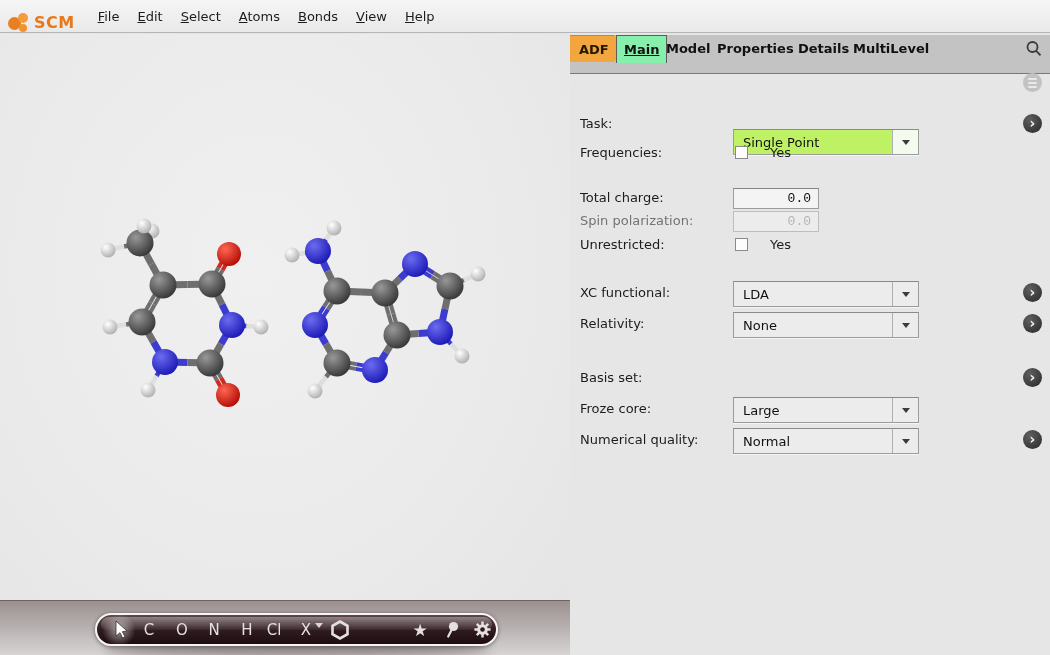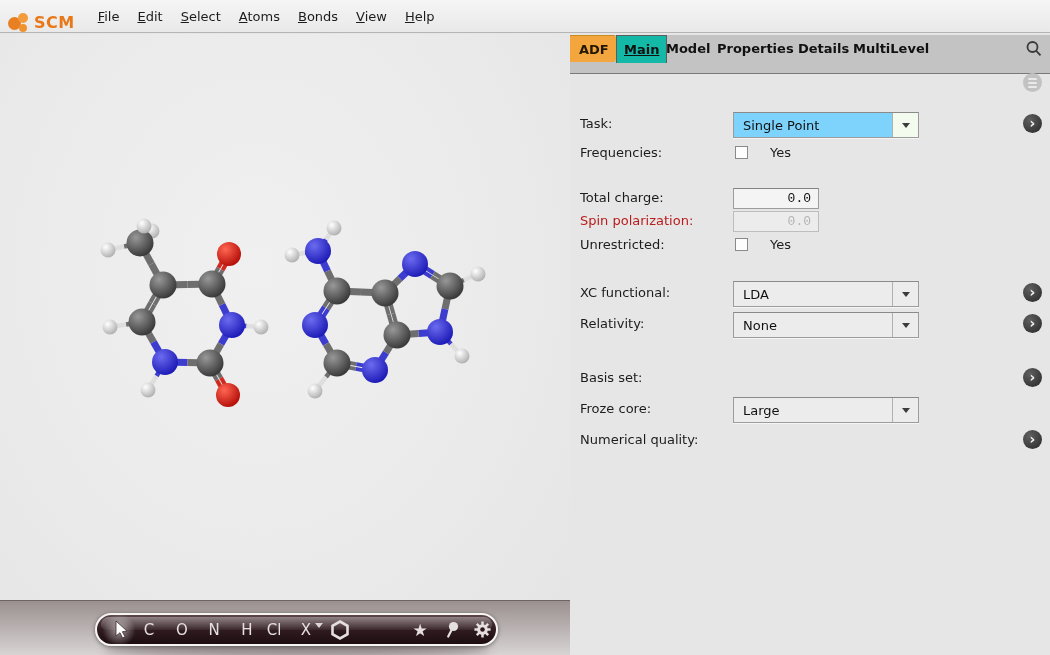--- a/index.html
+++ b/index.html
@@ -56,41 +56,41 @@
   #panel { position:absolute; left:570px; top:33px; width:480px; height:622px; background:#e6e6e6; }
   #tabbar { position:absolute; left:0; top:2px; width:480px; height:39px;
             background:#c3c3c3; border-bottom:1px solid #787878; }
   #adf-badge { position:absolute; left:0; top:0; height:27px; width:56px;
                background:#f2a63d; border-top:1px solid #c98a22;
                clip-path:polygon(0 0, calc(100% - 12px) 0, 100% 50%, calc(100% - 12px) 100%, 0 100%);
                display:flex; align-items:center; padding-left:9px;
                font-weight:bold; font-size:13px; color:#241800; }
   .tab { position:absolute; top:0; height:27px; display:flex; align-items:center;
          font-weight:bold; font-size:13px; color:#111; padding:0 7px; cursor:default; }
-  .tab.active { background:#14b8a6; border:1px solid #5c5c5c; border-bottom:none; height:28px; z-index:2;text-decoration:underline; }
+  .tab.active { background:#86efac; border:1px solid #5c5c5c; border-bottom:none; height:28px; z-index:2;text-decoration:underline; }
   #tab-0{left:46px;} #tab-1{left:89px;} #tab-2{left:140px;} #tab-3{left:221px;} #tab-4{left:276px;}
   #search-btn { position:absolute; right:6px; top:4px; width:20px; height:20px; cursor:pointer; }
 
   
   .go-circle { position:absolute; left:453px; width:19px; height:19px; border-radius:50%;
                background:radial-gradient(circle at 35% 30%, #5f5f5f, #353535 75%);
                display:flex; align-items:center; justify-content:center; cursor:pointer; }
   .go-circle .chev { color:#f2f2f2; font-size:14px; font-weight:bold; line-height:1; margin-top:-2px; }
   #menu-circle { position:absolute; left:453px; top:40px; width:19px; height:19px; border-radius:50%;
                  background:#c2c2c2; display:flex; flex-direction:column; align-items:center;
                  justify-content:center; gap:2px; }
   #menu-circle i { display:block; width:9px; height:2px; background:#e9e9e9; border-radius:1px; }
 
   
   .flabel { position:absolute; left:10px; font-size:13px; color:#1c1c1c; white-space:nowrap; }
-  .flabel.disabled { color:#b91c1c; }
+  .flabel.disabled { color:#737373; }
   .dropdown { position:absolute; left:163px; width:186px; height:26px; background:#ececec;
               border:1px solid #9c9c9c; border-top-color:#8a8a8a; display:flex; align-items:center;
               cursor:pointer; box-shadow:0 1px 0 rgba(255,255,255,.6); }
-  .dropdown.green { background:#7dd3fc; }
+  .dropdown.green { background:#bef264;margin-top:17px; }
   .dd-value { flex:1; padding-left:9px; font-size:13px; color:#111; }
   .dd-arrowbox { width:26px; height:100%; border-left:1px solid #b0b0b0;
                  display:flex; align-items:center; justify-content:center; }
   .dropdown.green .dd-arrowbox { background:#f3fbef; }
   .dd-tri { width:0; height:0; border-left:4px solid transparent; border-right:4px solid transparent;
             border-top:5px solid #3c3c3c; }
   .textinput { position:absolute; left:163px; width:86px; height:21px; background:#f4f4f4;
                border:1px solid #9c9c9c; border-top-color:#848484; display:flex; align-items:center;
                justify-content:flex-end; padding-right:7px; font-size:13px; color:#111;font-family:Liberation Mono, monospace; }
   .textinput.disabled { background:#ececec; border-color:#bdbdbd; color:#b4b4b4; }
@@ -370,17 +370,23 @@
 
     <span class="flabel" style="top:368px">Froze core:</span>
     <div class="dropdown" style="top:364px">
       <span class="dd-value">Large</span>
       <span class="dd-arrowbox">
           <span class="dd-tri"></span>
         </span>
     </div>
 
     <span class="flabel" style="top:399px">Numerical quality:</span>
+    <div class="dropdown" style="top:395px">
+      <span class="dd-value">Normal</span>
+      <span class="dd-arrowbox">
+          <span class="dd-tri"></span>
+        </span>
+    </div>
     <div class="go-circle" style="top:397px">
         <span class="chev">›</span>
       </div>
   </div>
 </div>
 
 </body></html>

